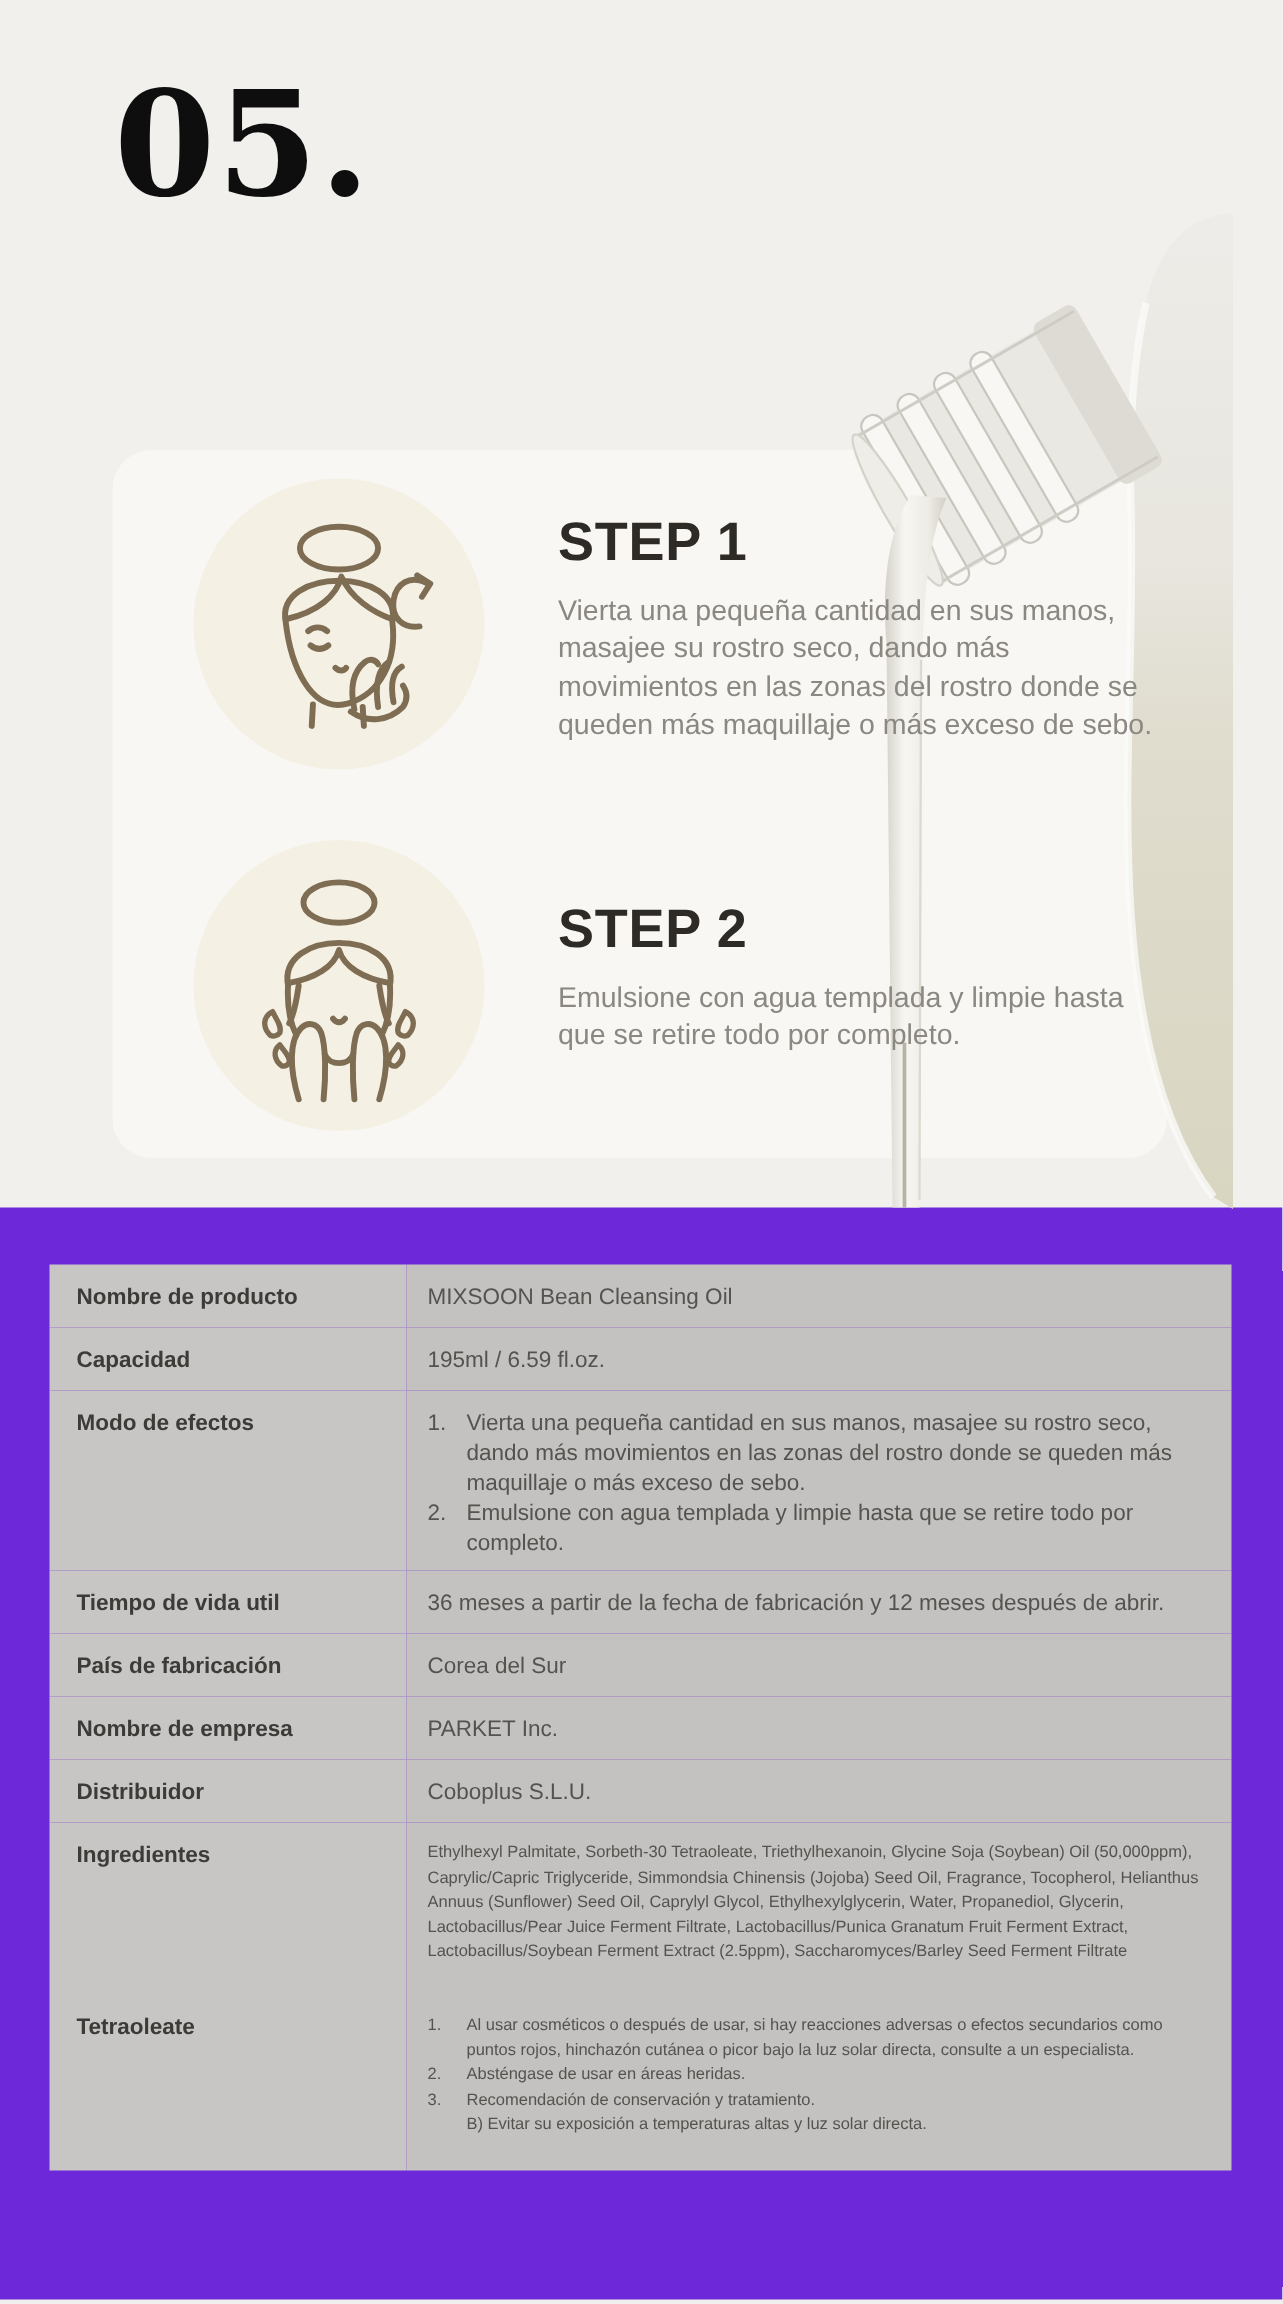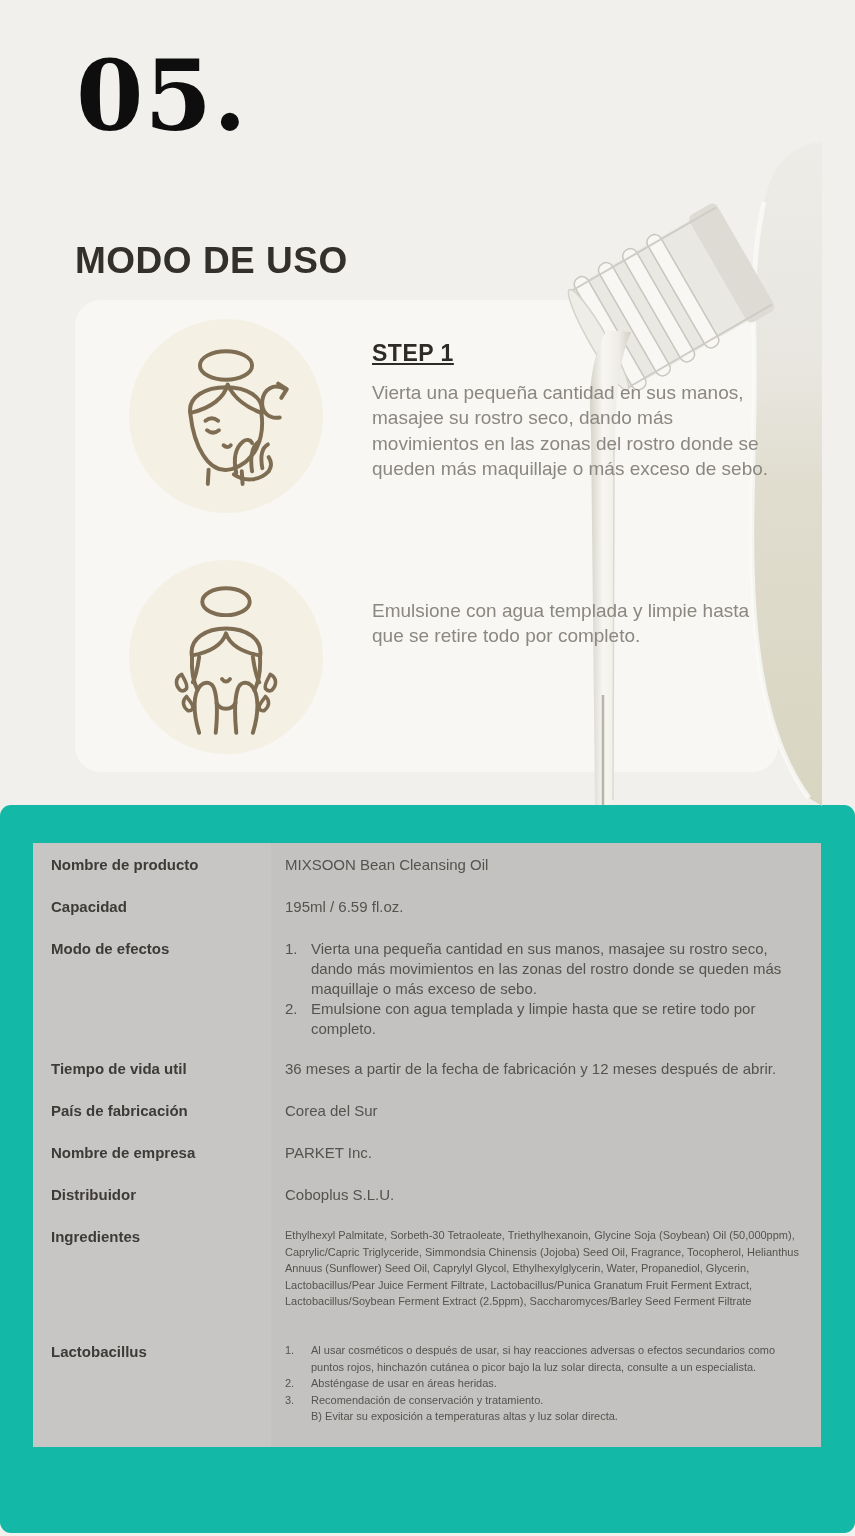--- a/index.html
+++ b/index.html
@@ -27,24 +27,24 @@
   .icon-circle{
     position:absolute;width:194px;height:194px;border-radius:50%;
     background:#f4f0e4;z-index:3;display:flex;align-items:center;justify-content:center;
   }
   .circle-1{left:129px;top:319px;}
   .circle-2{left:129px;top:560px;}
   .icon-circle svg{width:158px;height:158px;}
   .step-text{position:absolute;left:372px;width:412px;z-index:3;}
   .step-text-1{top:340px;}
   .step-text-2{top:598px;}
-  .step-title{margin:0 0 13px 0;font-size:23px;font-weight:800;color:#2e2b27;letter-spacing:0.5px;text-decoration:underline;}
+  .step-title{margin:0 0 13px 0;font-size:36px;font-weight:800;color:#2e2b27;letter-spacing:0.5px;}
   .step-body{margin:0;font-size:19px;line-height:1.34;color:#8b8781;}
   
-  .spec{position:absolute;left:0;top:805px;width:855px;height:728px;background:#14b8a6;border-radius:11px;}
+  .spec{position:absolute;left:0;top:805px;width:855px;height:728px;background:#6d28d9;}
   .spec-table{
     position:absolute;left:33px;top:38px;width:788px;
     display:grid;grid-template-columns:238px 550px;
   }
   .row{display:contents;}
   .cell-label{
     background:#c7c6c4;color:#3d3b38;font-weight:700;font-size:15px;line-height:19px;
     padding:12px 10px 11px 18px;
   }
   .cell-value{
@@ -97,21 +97,20 @@
       <line x1="8" y1="176" x2="178" y2="176" stroke="#cfccc5" stroke-width="2"></line>
       <ellipse cx="10" cy="120" rx="9" ry="58" fill="#efede8" stroke="#d5d2ca" stroke-width="1.5"></ellipse>
     </g>
 
     <path d="M 24,290 C 20,240 28,210 40,190 L 64,192 C 52,220 50,250 48,290 L 46,665 L 28,665 Z" fill="url(#streamg)"></path>
     <line x1="47" y1="300" x2="46" y2="660" stroke="#dcd9d0" stroke-width="1.5"></line>
     <line x1="36" y1="555" x2="36" y2="665" stroke="#9c9a88" stroke-width="2.5" opacity="0.7"></line>
   </svg>
 
   <div class="big-number">05.</div>
-  <h1 class="hero-title">MODO DE USO</h1>
 
   <div class="steps-card"></div>
 
   <div class="icon-circle circle-1">
     <svg viewBox="0 0 200 200" fill="none" stroke="#7e6d52" stroke-width="5" stroke-linecap="round" stroke-linejoin="round" aria-hidden="true">
       <ellipse cx="100" cy="36" rx="33" ry="18"></ellipse>
       <path d="M 55,98 C 46,52 154,52 145,98 C 149,130 136,158 108,167 C 76,176 59,134 55,98 Z"></path>
       <path d="M 55,96 C 82,90 98,76 102,60 C 110,78 128,90 145,96"></path>
       <path d="M 74,106 C 79,102 85,102 90,106"></path>
       <path d="M 76,118 C 81,122 86,122 91,118"></path>
@@ -144,20 +143,21 @@
       <path d="M 88,158 C 92,168 108,168 112,158"></path>
       <path d="M 66,196 C 58,170 58,146 68,136 C 74,130 82,132 85,140 C 89,152 89,176 87,196"></path>
       <path d="M 113,196 C 111,176 111,152 115,140 C 118,132 126,130 132,136 C 142,146 142,170 134,196"></path>
       <path d="M 42,142 C 35,135 36,126 44,122 C 47,129 52,134 50,140 A 6.5,6.5 0 0 1 42,142 Z" stroke-width="4.5"></path>
       <path d="M 52,168 C 45,163 44,155 50,150 C 54,156 59,160 58,165 A 6,6 0 0 1 52,168 Z" stroke-width="4.5"></path>
       <path d="M 158,142 C 165,135 164,126 156,122 C 153,129 148,134 150,140 A 6.5,6.5 0 0 0 158,142 Z" stroke-width="4.5"></path>
       <path d="M 148,168 C 155,163 156,155 150,150 C 146,156 141,160 142,165 A 6,6 0 0 0 148,168 Z" stroke-width="4.5"></path>
     </svg>
   </div>
   <div class="step-text step-text-2">
+    <h2 class="step-title">STEP 2</h2>
     <p class="step-body">Emulsione con agua templada y limpie hasta que se retire todo por completo.</p>
   </div>
 </section>
 
 <section class="spec">
   <div class="spec-table">
 
     <div class="row">
       <div class="cell-label">Nombre de producto</div>
       <div class="cell-value">MIXSOON Bean Cleansing Oil</div>
@@ -201,21 +201,21 @@
       <div class="cell-label">Distribuidor</div>
       <div class="cell-value">Coboplus S.L.U.</div>
     </div>
 
     <div class="row r-tight r-ing">
       <div class="cell-label">Ingredientes</div>
       <div class="cell-value">Ethylhexyl Palmitate, Sorbeth-30 Tetraoleate, Triethylhexanoin, Glycine Soja (Soybean) Oil (50,000ppm), Caprylic/Capric Triglyceride, Simmondsia Chinensis (Jojoba) Seed Oil, Fragrance, Tocopherol, Helianthus Annuus (Sunflower) Seed Oil, Caprylyl Glycol, Ethylhexylglycerin, Water, Propanediol, Glycerin, Lactobacillus/Pear Juice Ferment Filtrate, Lactobacillus/Punica Granatum Fruit Ferment Extract, Lactobacillus/Soybean Ferment Extract (2.5ppm), Saccharomyces/Barley Seed Ferment Filtrate</div>
     </div>
 
     <div class="row r-tight r-prec">
-      <div class="cell-label">Lactobacillus</div>
+      <div class="cell-label">Tetraoleate</div>
       <div class="cell-value">
         <div class="li">
           <span class="num">1.</span>
           <span class="txt">Al usar cosméticos o después de usar, si hay reacciones adversas o efectos secundarios como puntos rojos, hinchazón cutánea o picor bajo la luz solar directa, consulte a un especialista.</span>
         </div>
         <div class="li">
           <span class="num">2.</span>
           <span class="txt">Absténgase de usar en áreas heridas.</span>
         </div>
         <div class="li">

